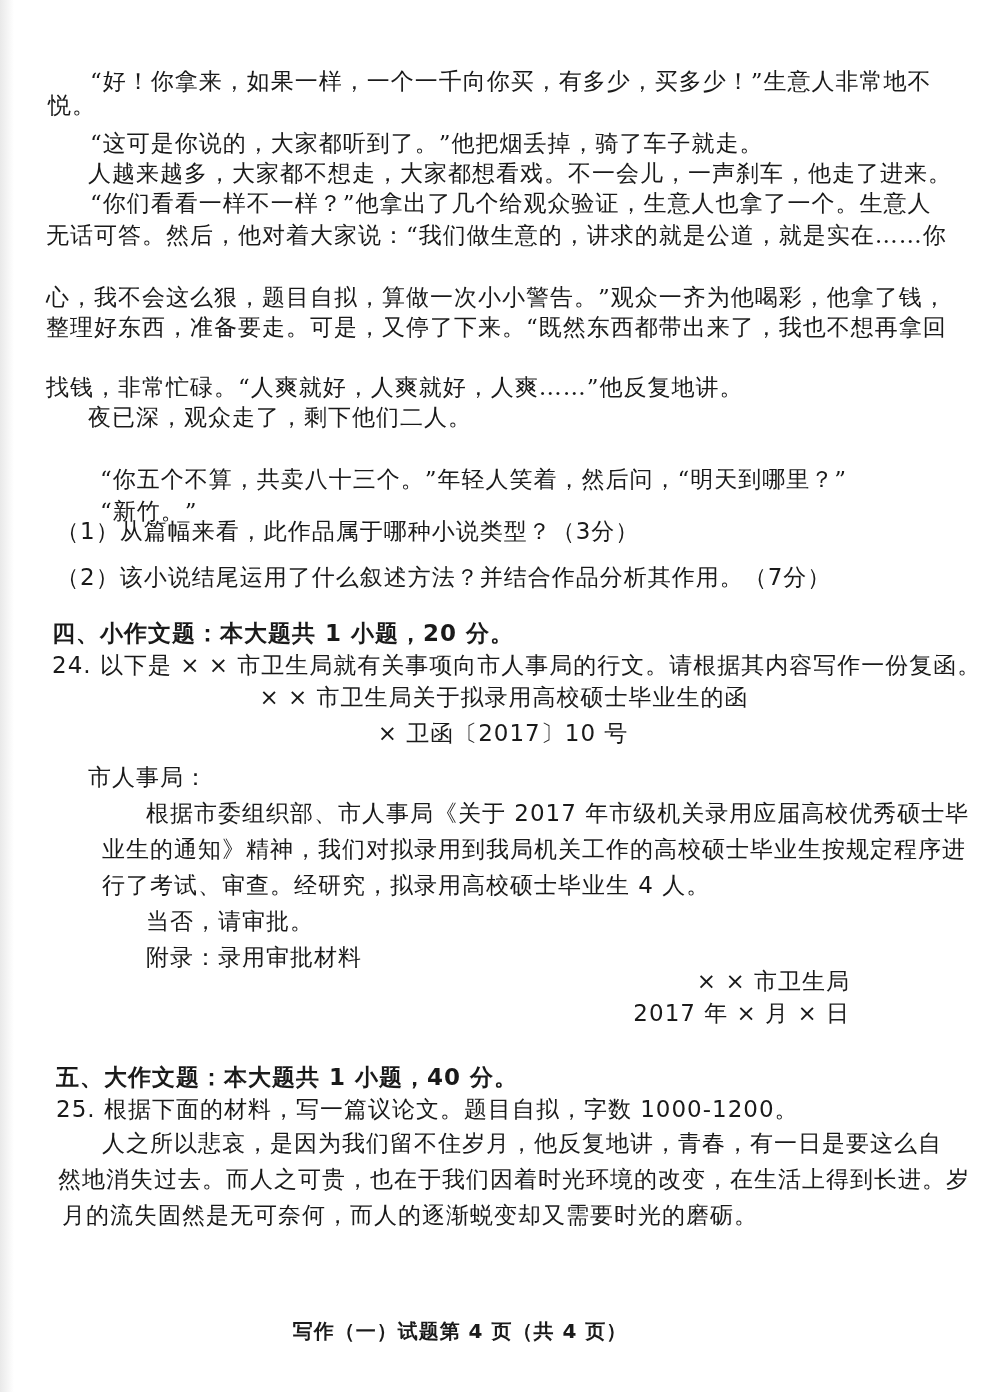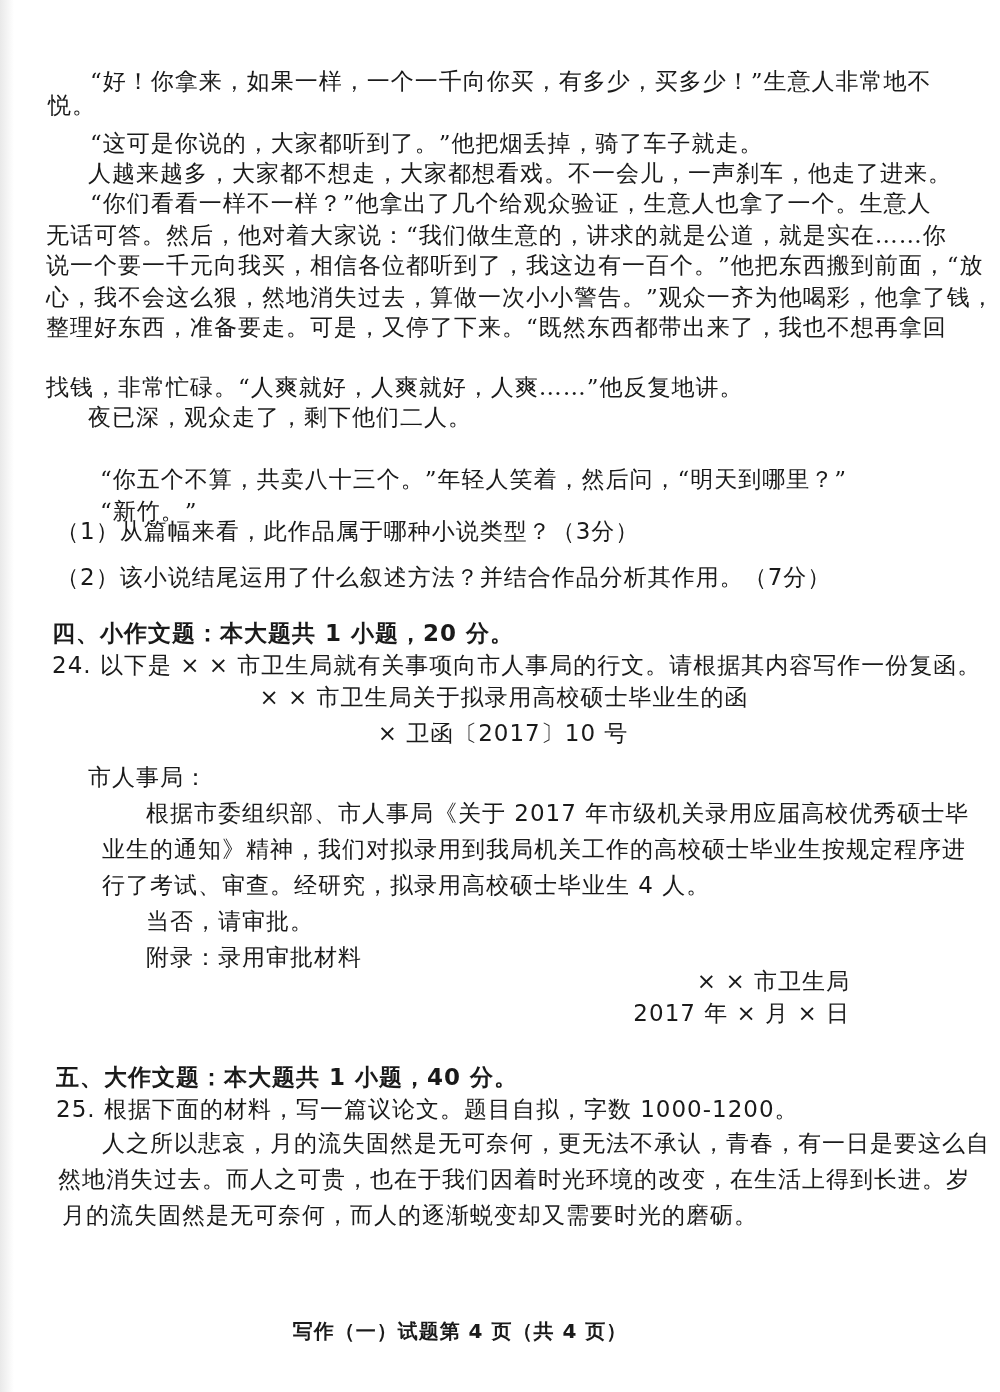--- a/index.html
+++ b/index.html
@@ -24,22 +24,21 @@
 
 <div class="page">
   <div class="edge-shadow"></div>
 
   <div class="line" style="left:90px; top:68px;">“好！你拿来，如果一样，一个一千向你买，有多少，买多少！”生意人非常地不</div>
   <div class="line" style="left:48px; top:92px;">悦。</div>
   <div class="line" style="left:90px; top:130px;">“这可是你说的，大家都听到了。”他把烟丢掉，骑了车子就走。</div>
   <div class="line" style="left:88px; top:160px;">人越来越多，大家都不想走，大家都想看戏。不一会儿，一声刹车，他走了进来。</div>
   <div class="line" style="left:90px; top:190px;">“你们看看一样不一样？”他拿出了几个给观众验证，生意人也拿了一个。生意人</div>
   <div class="line" style="left:46px; top:222px;">无话可答。然后，他对着大家说：“我们做生意的，讲求的就是公道，就是实在……你</div>
-  <div class="line" style="left:46px; top:252px;">说一个要一千元向我买，相信各位都听到了，我这边有一百个。”他把东西搬到前面，“放</div>
-  <div class="line" style="left:46px; top:284px;">心，我不会这么狠，然地消失过去，算做一次小小警告。”观众一齐为他喝彩，他拿了钱，</div>
+  <div class="line" style="left:46px; top:284px;">心，我不会这么狠，题目自拟，算做一次小小警告。”观众一齐为他喝彩，他拿了钱，</div>
   <div class="line" style="left:46px; top:314px;">整理好东西，准备要走。可是，又停了下来。“既然东西都带出来了，我也不想再拿回</div>
   <div class="line" style="left:46px; top:374px;">找钱，非常忙碌。“人爽就好，人爽就好，人爽……”他反复地讲。</div>
   <div class="line" style="left:88px; top:404px;">夜已深，观众走了，剩下他们二人。</div>
   <div class="line" style="left:100px; top:466px;">“你五个不算，共卖八十三个。”年轻人笑着，然后问，“明天到哪里？”</div>
   <div class="line" style="left:100px; top:498px;">“新竹。”</div>
 
   <div class="line sans" style="left:56px; top:518px;">（1）从篇幅来看，此作品属于哪种小说类型？（3分）</div>
   <div class="line sans" style="left:56px; top:564px;">（2）该小说结尾运用了什么叙述方法？并结合作品分析其作用。（7分）</div>
 
   <div class="line bold" style="left:52px; top:620px;">四、小作文题：本大题共 1 小题，20 分。</div>
@@ -51,18 +50,18 @@
   <div class="line sans" style="left:146px; top:800px;">根据市委组织部、市人事局《关于 2017 年市级机关录用应届高校优秀硕士毕</div>
   <div class="line sans" style="left:102px; top:836px;">业生的通知》精神，我们对拟录用到我局机关工作的高校硕士毕业生按规定程序进</div>
   <div class="line sans" style="left:102px; top:872px;">行了考试、审查。经研究，拟录用高校硕士毕业生 4 人。</div>
   <div class="line sans" style="left:146px; top:908px;">当否，请审批。</div>
   <div class="line sans" style="left:146px; top:944px;">附录：录用审批材料</div>
   <div class="line sans right" style="left:600px; width:250px; top:968px;">× × 市卫生局</div>
   <div class="line sans right" style="left:600px; width:250px; top:1000px;">2017 年 × 月 × 日</div>
 
   <div class="line bold" style="left:56px; top:1064px;">五、大作文题：本大题共 1 小题，40 分。</div>
   <div class="line sans" style="left:56px; top:1096px;">25.  根据下面的材料，写一篇议论文。题目自拟，字数 1000-1200。</div>
-  <div class="line" style="left:102px; top:1130px;">人之所以悲哀，月的流失固然是无可奈何，更无法不承认，青春，有一日是要这么自</div>
+  <div class="line" style="left:102px; top:1130px;">人之所以悲哀，是因为我们留不住岁月，他反复地讲，青春，有一日是要这么自</div>
   <div class="line" style="left:58px; top:1166px;">然地消失过去。而人之可贵，也在于我们因着时光环境的改变，在生活上得到长进。岁</div>
   <div class="line" style="left:62px; top:1202px;">月的流失固然是无可奈何，而人的逐渐蜕变却又需要时光的磨砺。</div>
 
   <div class="line sans footer center" style="top:1318px; padding-right:60px; box-sizing:border-box;">写作（一）试题第 4 页（共 4 页）</div>
 </div>
 
 </body></html>

